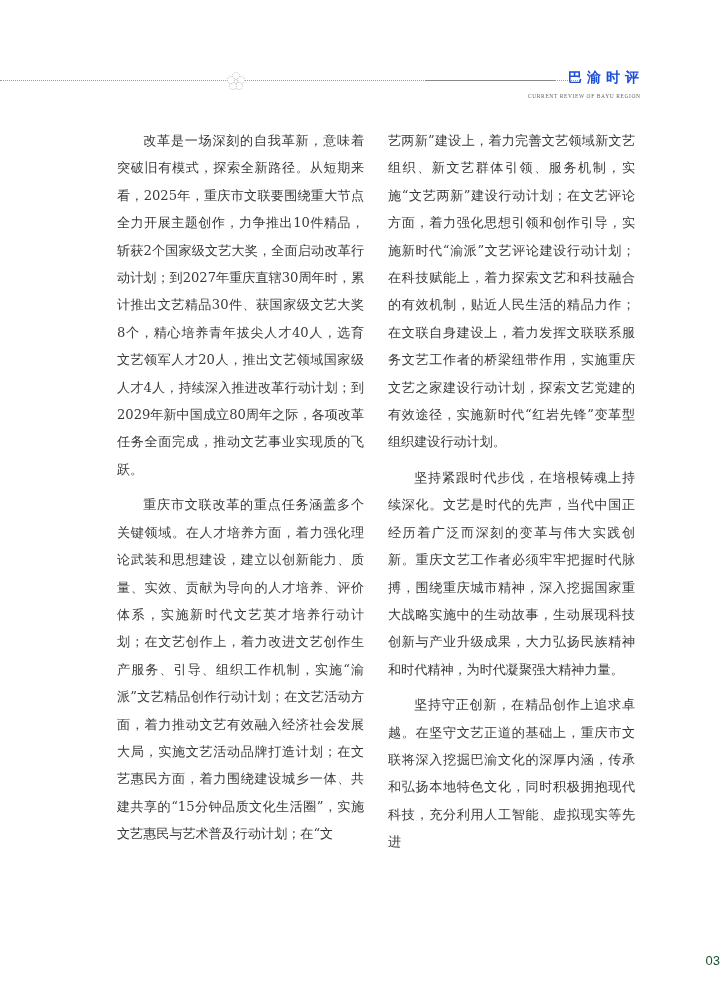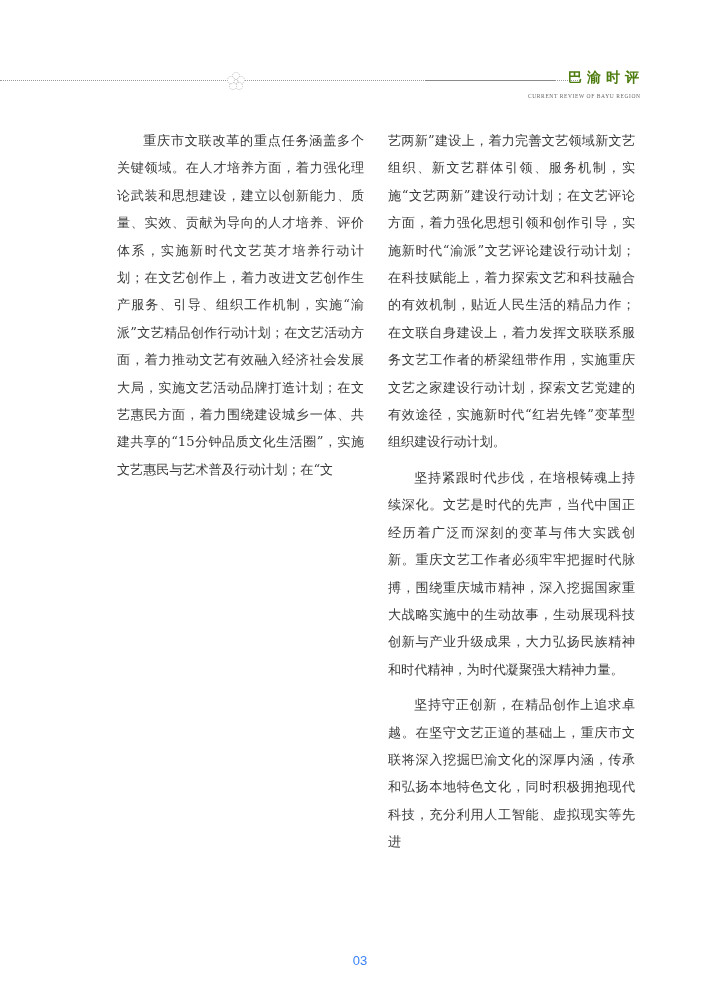--- a/index.html
+++ b/index.html
@@ -13,37 +13,37 @@
   }
   .header-line-right {
     position:absolute; left:425px; top:80px; width:130px; height:0;
     border-top:1px solid #8a8a8a;
   }
   .flower {
     position:absolute; left:226px; top:71px; width:20px; height:20px;
   }
   .brand {
     position:absolute; left:568px; top:69px; font-size:14px; font-weight:bold;
-    letter-spacing:5px; color:#4d7c0f;
+    letter-spacing:5px; color:#1d4ed8;
   }
   .brand-sub {
     position:absolute; left:528px; top:93px; font-size:5.5px; letter-spacing:0.6px; color:#666;
     font-family:"Liberation Serif",serif;
   }
   .col {
     position:absolute; top:127px; width:247px;
     font-size:13.1px; line-height:27.4px; text-align:justify;
   }
   .col.left { left:117px; }
   .col.right { left:388px; }
   .col p { margin:0 0 8px 0; text-indent:2em; }
   .col p.cont { text-indent:0; }
   .page-number {
-    position:absolute; left:0; width:720px; top:953px; text-align:center;
-    font-family:"Liberation Sans",sans-serif; font-size:13px; color:#3b82f6;
+    position:absolute; left:0; width:720px; top:953px; text-align:right;
+    font-family:"Liberation Sans",sans-serif; font-size:13px; color:#14532d;
   }
 </style>
 </head>
 <body>
 
 <div>
   <div class="header-line"></div>
   <div class="header-line-right"></div>
   <svg class="flower" viewBox="0 0 20 20">
     <g fill="#fff" stroke="#999" stroke-width="0.6" stroke-dasharray="1,1">
@@ -53,20 +53,21 @@
       <circle cx="7" cy="15" r="3.6"></circle>
       <circle cx="5" cy="9" r="3.6"></circle>
       <circle cx="10" cy="10.5" r="2"></circle>
     </g>
   </svg>
   <div class="brand">巴渝时评</div>
   <div class="brand-sub">CURRENT REVIEW OF BAYU REGION</div>
 </div>
 
 <div class="col left">
+  <p>改革是一场深刻的自我革新，意味着突破旧有模式，探索全新路径。从短期来看，2025年，重庆市文联要围绕重大节点全力开展主题创作，力争推出10件精品，斩获2个国家级文艺大奖，全面启动改革行动计划；到2027年重庆直辖30周年时，累计推出文艺精品30件、获国家级文艺大奖8个，精心培养青年拔尖人才40人，选育文艺领军人才20人，推出文艺领域国家级人才4人，持续深入推进改革行动计划；到2029年新中国成立80周年之际，各项改革任务全面完成，推动文艺事业实现质的飞跃。</p>
   <p>重庆市文联改革的重点任务涵盖多个关键领域。在人才培养方面，着力强化理论武装和思想建设，建立以创新能力、质量、实效、贡献为导向的人才培养、评价体系，实施新时代文艺英才培养行动计划；在文艺创作上，着力改进文艺创作生产服务、引导、组织工作机制，实施“渝派”文艺精品创作行动计划；在文艺活动方面，着力推动文艺有效融入经济社会发展大局，实施文艺活动品牌打造计划；在文艺惠民方面，着力围绕建设城乡一体、共建共享的“15分钟品质文化生活圈”，实施文艺惠民与艺术普及行动计划；在“文</p>
 </div>
 
 <div class="col right">
   <p class="cont">艺两新”建设上，着力完善文艺领域新文艺组织、新文艺群体引领、服务机制，实施“文艺两新”建设行动计划；在文艺评论方面，着力强化思想引领和创作引导，实施新时代“渝派”文艺评论建设行动计划；在科技赋能上，着力探索文艺和科技融合的有效机制，贴近人民生活的精品力作；在文联自身建设上，着力发挥文联联系服务文艺工作者的桥梁纽带作用，实施重庆文艺之家建设行动计划，探索文艺党建的有效途径，实施新时代“红岩先锋”变革型组织建设行动计划。</p>
   <p>坚持紧跟时代步伐，在培根铸魂上持续深化。文艺是时代的先声，当代中国正经历着广泛而深刻的变革与伟大实践创新。重庆文艺工作者必须牢牢把握时代脉搏，围绕重庆城市精神，深入挖掘国家重大战略实施中的生动故事，生动展现科技创新与产业升级成果，大力弘扬民族精神和时代精神，为时代凝聚强大精神力量。</p>
   <p>坚持守正创新，在精品创作上追求卓越。在坚守文艺正道的基础上，重庆市文联将深入挖掘巴渝文化的深厚内涵，传承和弘扬本地特色文化，同时积极拥抱现代科技，充分利用人工智能、虚拟现实等先进</p>
 </div>
 
 <div class="page-number">03</div>

